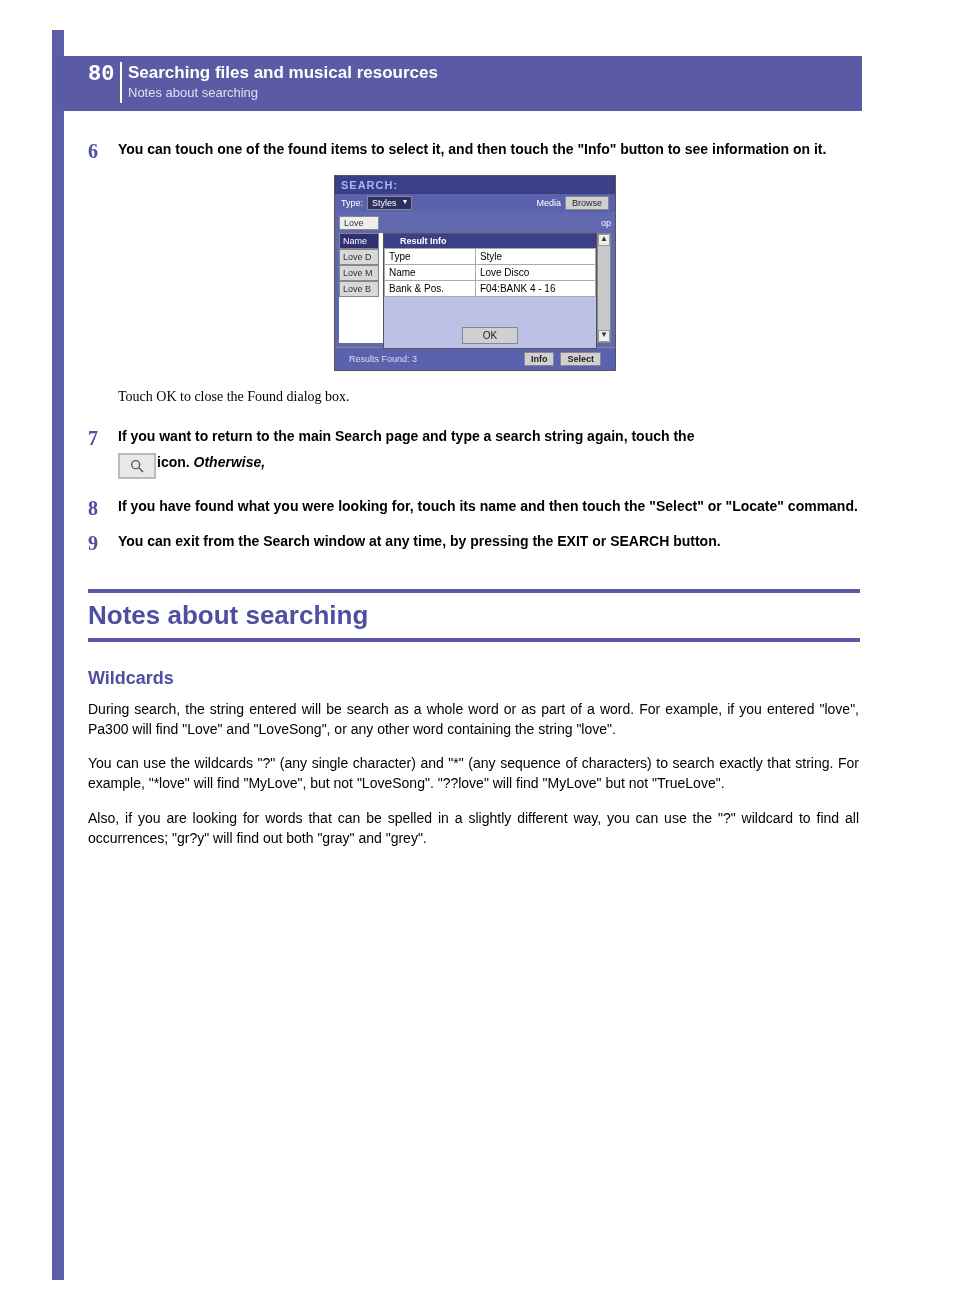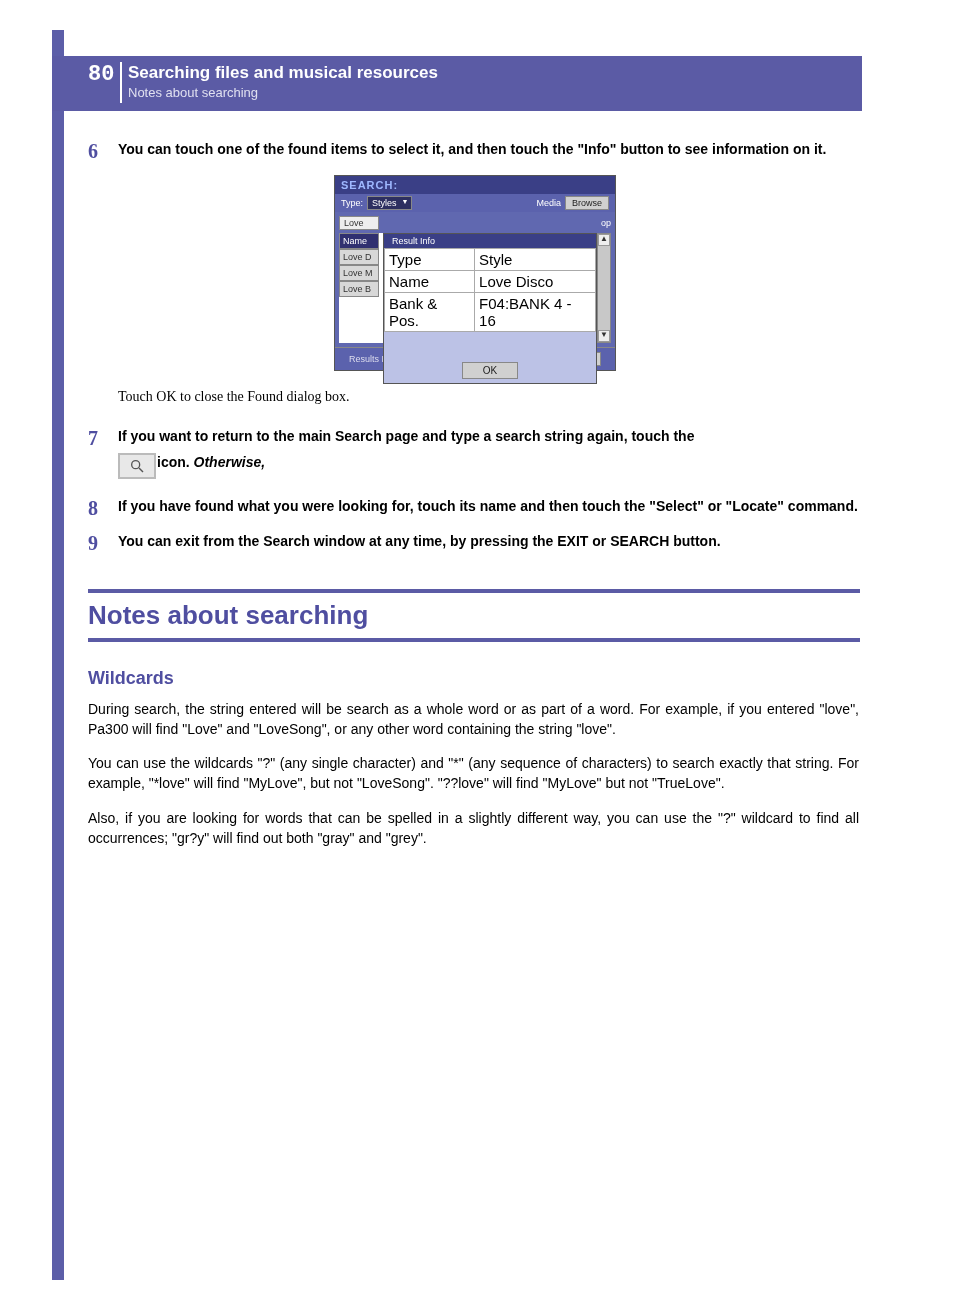--- a/index.html
+++ b/index.html
@@ -23,23 +23,23 @@
   .ss-dd{background:#2d2f60;border:1px solid #888;padding:1px 14px 1px 4px;color:#fff;font-size:9px;position:relative}
   .ss-dd::after{content:'▼';position:absolute;right:2px;top:1px;font-size:7px}
   .ss-btn{background:#d0d0d0;color:#222;border:1px solid #888;padding:1px 6px;font-size:9px}
   .ss-body{position:relative;background:#6068b0;padding:4px}
   .ss-search-field{background:#eee;color:#333;border:1px solid #888;display:inline-block;padding:1px 4px;font-size:9px;width:30px}
   .ss-results-panel{position:relative;background:#fff;color:#000}
   .ss-left{width:40px;float:left}
   .ss-left .tab{background:#303070;color:#fff;padding:2px 3px;font-size:9px;border:1px solid #888}
   .ss-left .item{background:#d8d8d8;color:#333;padding:2px 3px;font-size:9px;border:1px solid #888}
   .ss-dialog{position:absolute;left:44px;top:0;right:14px;background:#bcc2e6;border:1px solid #555}
-  .ss-dialog-title{background:#3a3f86;color:#fff;padding:2px 8px;font-weight:normal}
+  .ss-dialog-title{background:#3a3f86;color:#fff;padding:2px 16px;font-weight:bold}
   .ss-table{width:100%;border-collapse:collapse;background:#fff;color:#000}
-  .ss-table td{border:1px solid #aaa;padding:2px 4px;font-size:15px}
+  .ss-table td{border:1px solid #aaa;padding:2px 4px;font-size:10px}
   .ss-ok{margin:30px auto 4px auto;width:50px;text-align:center;background:#d0d0d0;border:1px solid #888;padding:2px;color:#222;font-size:10px}
   .ss-scroll{position:absolute;right:0;top:0;bottom:0;width:12px;background:#c8c8c8;border:1px solid #888}
   .ss-scroll .arrow{width:10px;height:10px;background:#eee;border:1px solid #999;text-align:center;line-height:8px;font-size:8px;color:#333}
   .ss-footer{padding:4px 14px;display:flex;align-items:center;border-top:1px solid #888}
   .ss-footer .found{flex:1;color:#dde}
   .caption{margin:6px 0 22px 30px;font-family:Georgia,'Times New Roman',serif;font-size:14px}
   .inline-icon-row{display:flex;align-items:flex-start;gap:1px;margin-top:6px}
   .mag-icon{width:34px;height:22px;background:#e8e8e8;border:2px solid #bbb;display:flex;align-items:center;justify-content:center}
   .mag-icon svg{width:16px;height:16px}
   .section-heading-wrap{margin:34px 0 26px 0}

